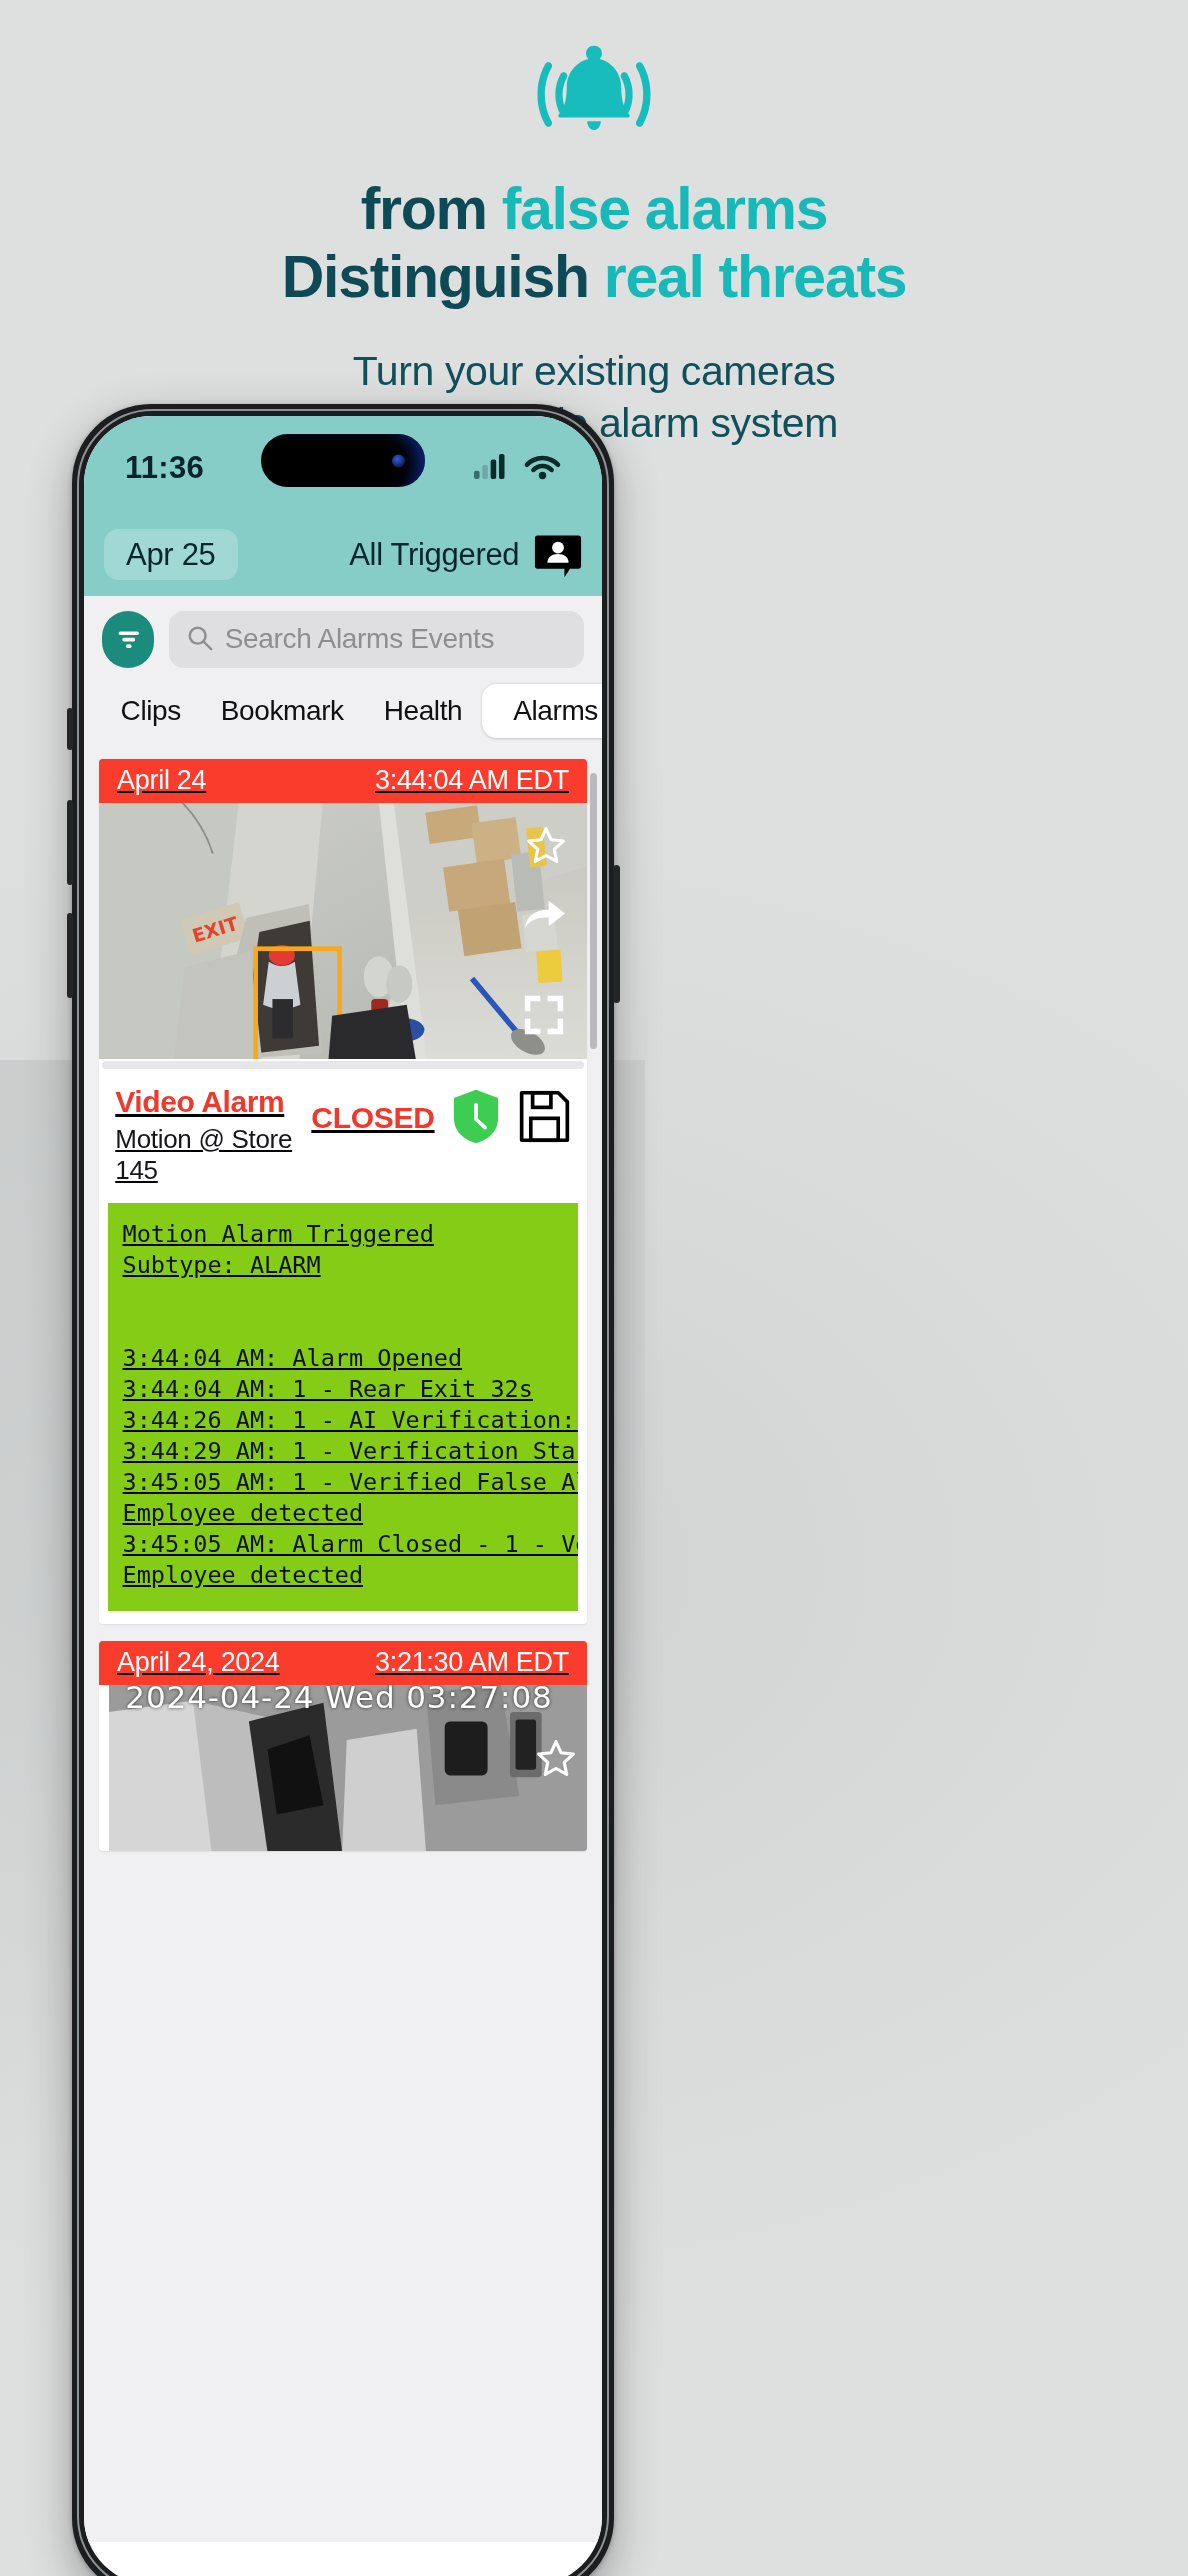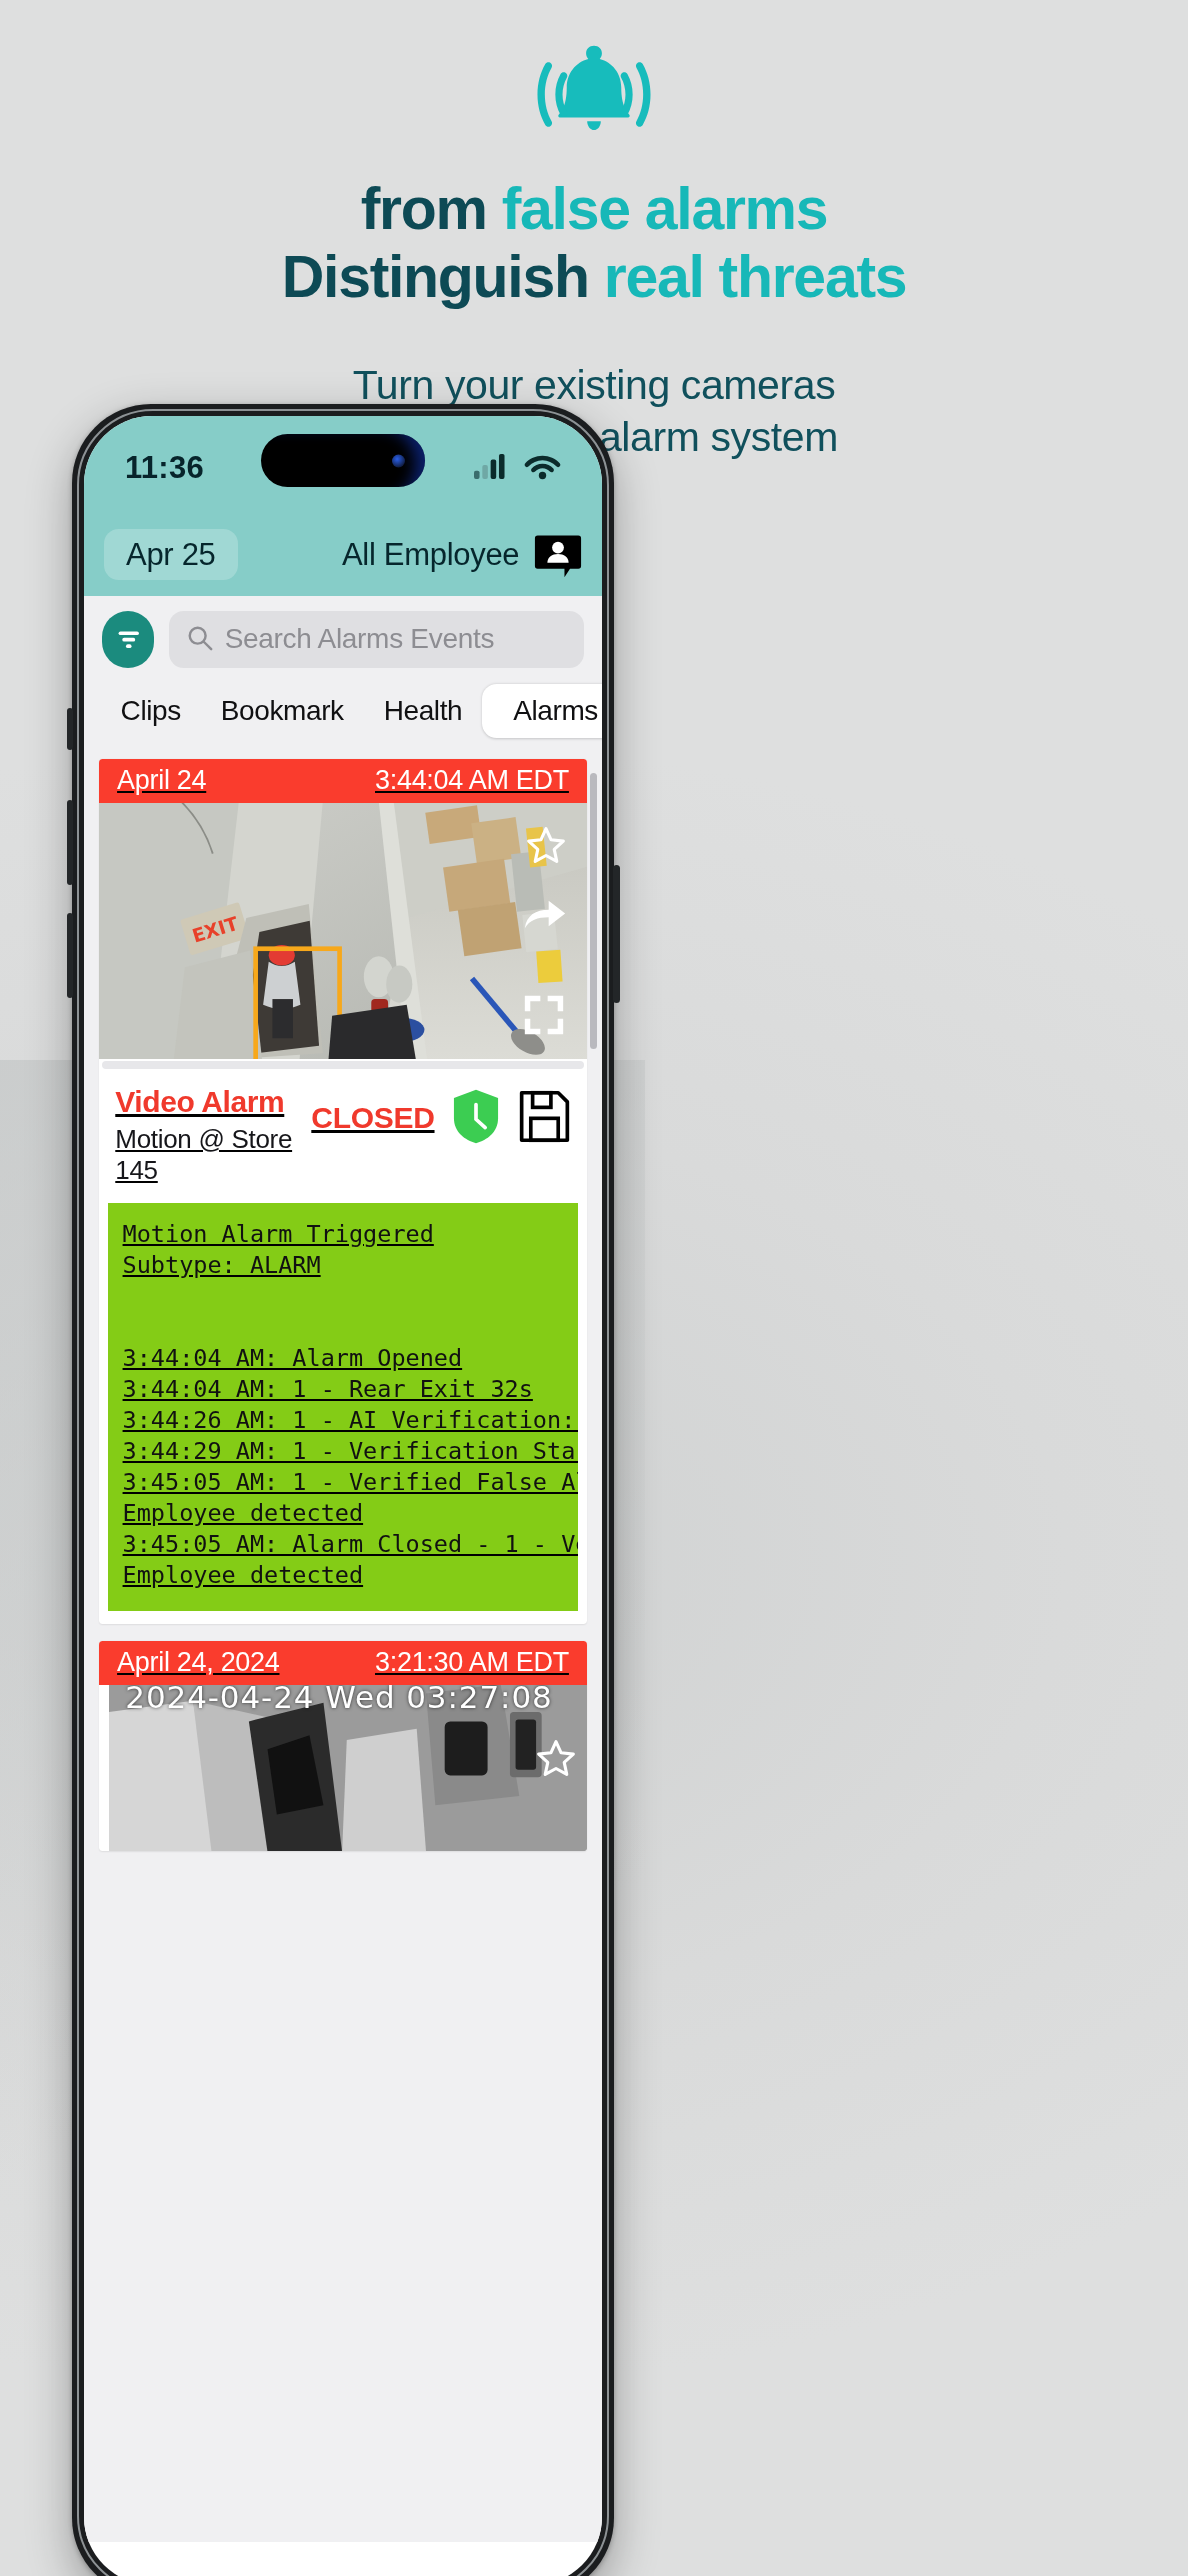--- a/index.html
+++ b/index.html
@@ -28,21 +28,21 @@
   .bell-wrap { display:flex; justify-content:center; align-items:center; height:111px; }
   .bell-wrap svg { display:block; }
   .headline {
     margin-top:26px;
     font-size:59px; line-height:1.15; font-weight:bold;
     letter-spacing:-1.3px;
     color:#0d4a55;
   }
   .headline .accent { color:#17b8b8; }
   .subhead {
-    margin-top:47px;
+    margin-top:33px;
     font-size:41px; line-height:1.28;
     color:#10505c;
     letter-spacing:-0.4px;
   }
 
   
   .phone {
     position:absolute; left:72px; top:404px;
     width:542px; height:2193px;
     border-radius:79px;
@@ -241,21 +241,21 @@
               <path d="M20 12.5c-4.7 0-8.9 2-11.7 5.2-.9 1-.8 2.6.2 3.5 1 .9 2.6.8 3.5-.2 2-2.3 4.8-3.7 8-3.7s6 1.4 8 3.7c.9 1 2.5 1.1 3.5.2s1.1-2.5.2-3.5C28.9 14.5 24.7 12.5 20 12.5z" fill="#0b2b2b"></path>
               <circle cx="20" cy="25.2" r="4" fill="#0b2b2b"></circle>
             </svg>
           </span>
         </div>
       </div>
 
       <div class="appbar">
         <div class="datechip">Apr 25</div>
         <div class="appbar-right">
-          <div class="all-loc">All Employee</div>
+          <div class="all-loc">All Triggered</div>
           <span class="contact-ico">
             <svg width="48" height="48" viewBox="0 0 52 52">
               <path d="M4 5h44a3 3 0 013 3v30a3 3 0 01-3 3h-9l-6 9v-9H4a3 3 0 01-3-3V8a3 3 0 013-3z" fill="#000"></path>
               <circle cx="26" cy="18" r="6.4" fill="#fff"></circle>
               <path d="M14.5 34.5c0-6.2 5.2-9.6 11.5-9.6s11.5 3.4 11.5 9.6z" fill="#fff"></path>
             </svg>
           </span>
         </div>
       </div>
 

